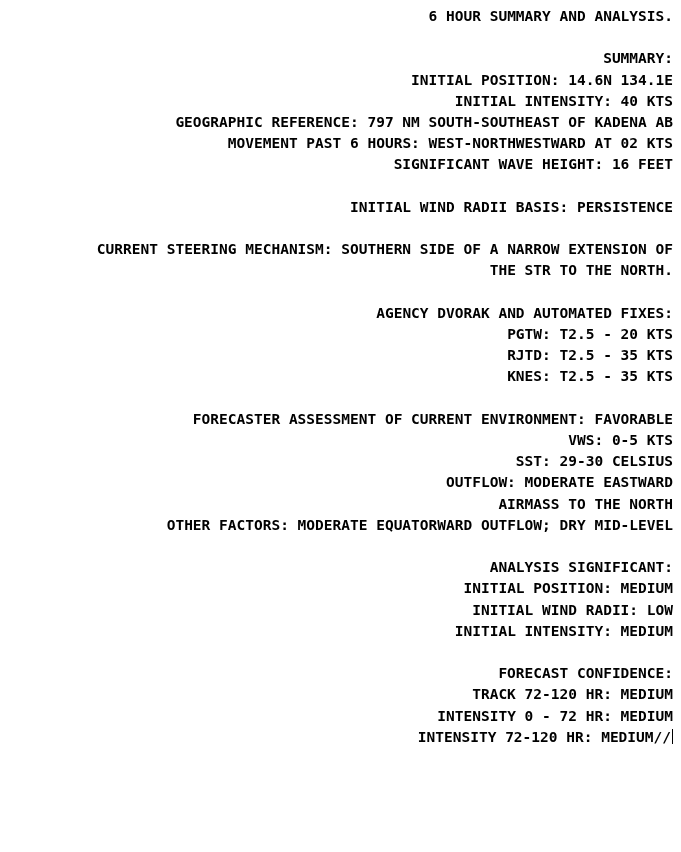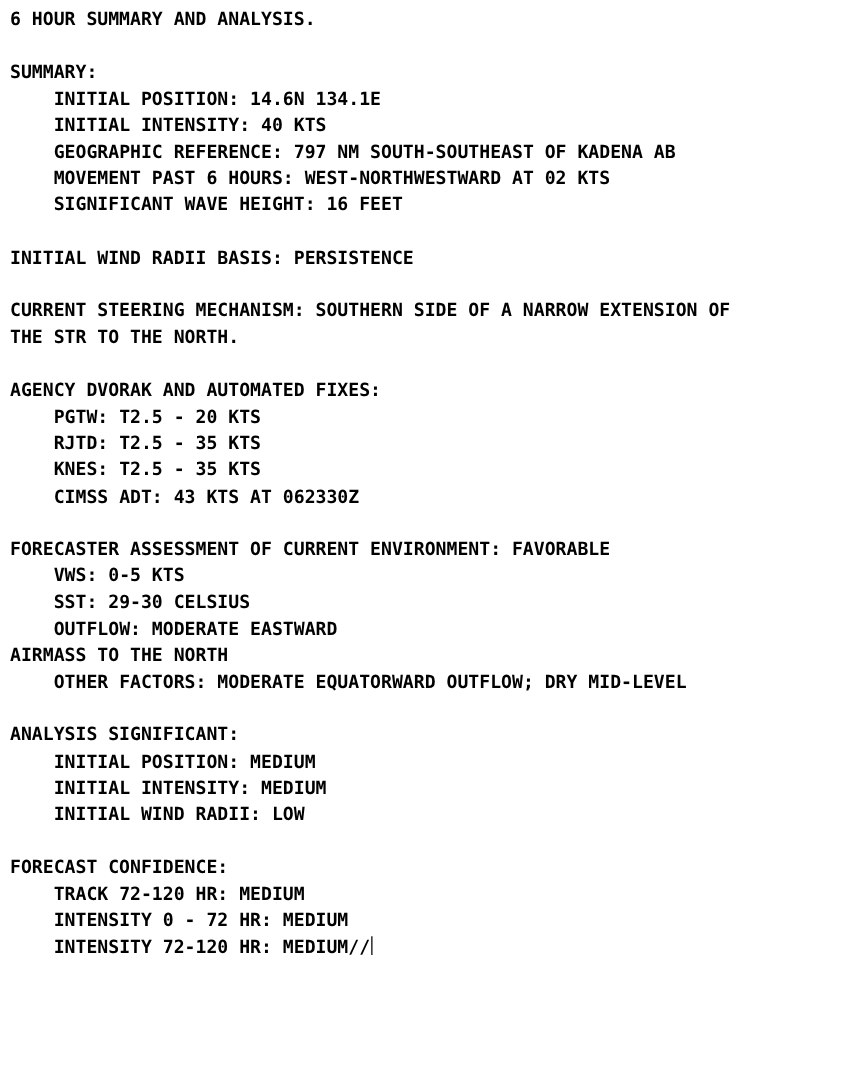--- a/index.html
+++ b/index.html
@@ -10,20 +10,21 @@
   body {
     width: 681px;
     height: 852px;
     overflow: hidden;
     font-family: "DejaVu Sans Mono", monospace;
     color: #000000;
   }
   #doc {
     padding: 6px 8px 0 8px;
     box-sizing: border-box;
+    text-align: right;
   }
   .line {
     font-size: 14.5px;
     line-height: 21.2px;
     white-space: pre-wrap;
     letter-spacing: 0px;
     font-weight: 700;
     min-height: 21.2px;
   }
   .blank {
@@ -53,31 +54,30 @@
     <div class="line blank"></div>
     <div class="line">INITIAL WIND RADII BASIS: PERSISTENCE</div>
     <div class="line blank"></div>
     <div class="line">CURRENT STEERING MECHANISM: SOUTHERN SIDE OF A NARROW EXTENSION OF</div>
     <div class="line">THE STR TO THE NORTH.</div>
     <div class="line blank"></div>
     <div class="line">AGENCY DVORAK AND AUTOMATED FIXES:</div>
     <div class="line">    PGTW: T2.5 - 20 KTS</div>
     <div class="line">    RJTD: T2.5 - 35 KTS</div>
     <div class="line">    KNES: T2.5 - 35 KTS</div>
-    <div class="line">    CIMSS ADT: 43 KTS AT 062330Z</div>
     <div class="line blank"></div>
     <div class="line">FORECASTER ASSESSMENT OF CURRENT ENVIRONMENT: FAVORABLE</div>
     <div class="line">    VWS: 0-5 KTS</div>
     <div class="line">    SST: 29-30 CELSIUS</div>
     <div class="line">    OUTFLOW: MODERATE EASTWARD</div>
     <div class="line">AIRMASS TO THE NORTH</div>
     <div class="line">    OTHER FACTORS: MODERATE EQUATORWARD OUTFLOW; DRY MID-LEVEL</div>
     <div class="line blank"></div>
     <div class="line">ANALYSIS SIGNIFICANT:</div>
     <div class="line">    INITIAL POSITION: MEDIUM</div>
+    <div class="line">    INITIAL WIND RADII: LOW</div>
     <div class="line">    INITIAL INTENSITY: MEDIUM</div>
-    <div class="line">    INITIAL WIND RADII: LOW</div>
     <div class="line blank"></div>
     <div class="line">FORECAST CONFIDENCE:</div>
     <div class="line">    TRACK 72-120 HR: MEDIUM</div>
     <div class="line">    INTENSITY 0 - 72 HR: MEDIUM</div>
     <div class="line">    INTENSITY 72-120 HR: MEDIUM//<span class="caret"></span></div>
   </div>
 
 </body></html>

